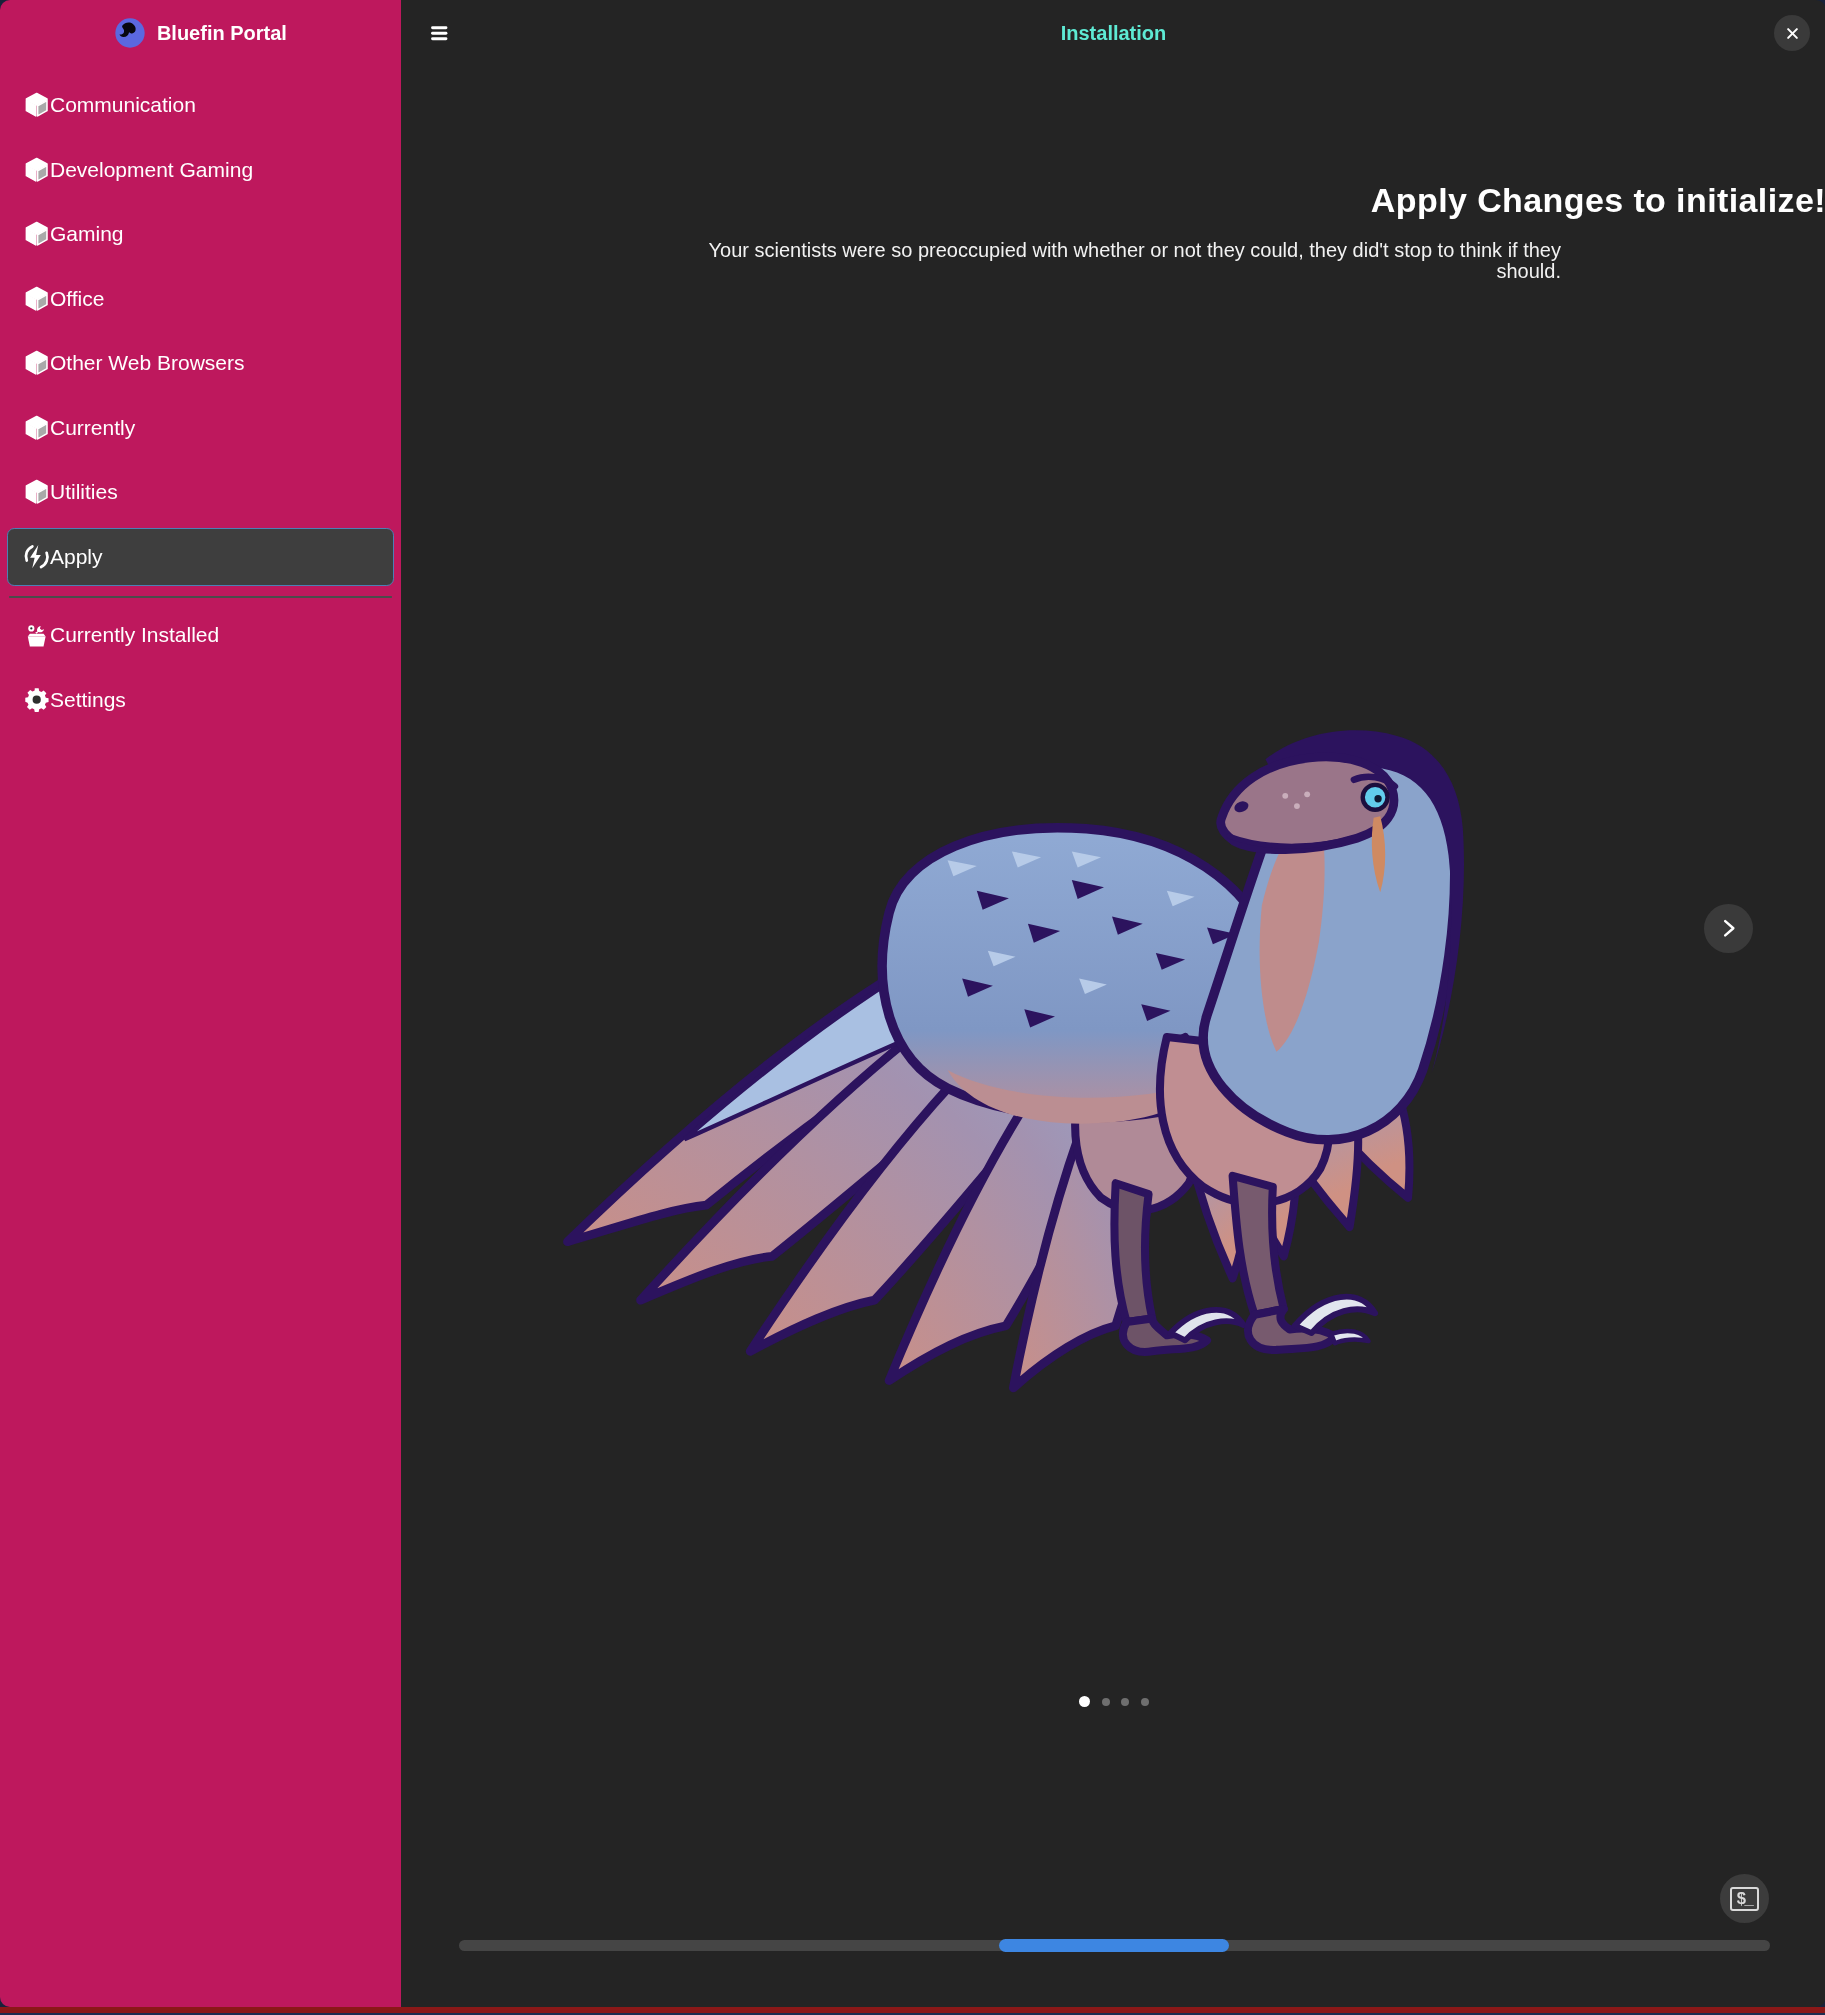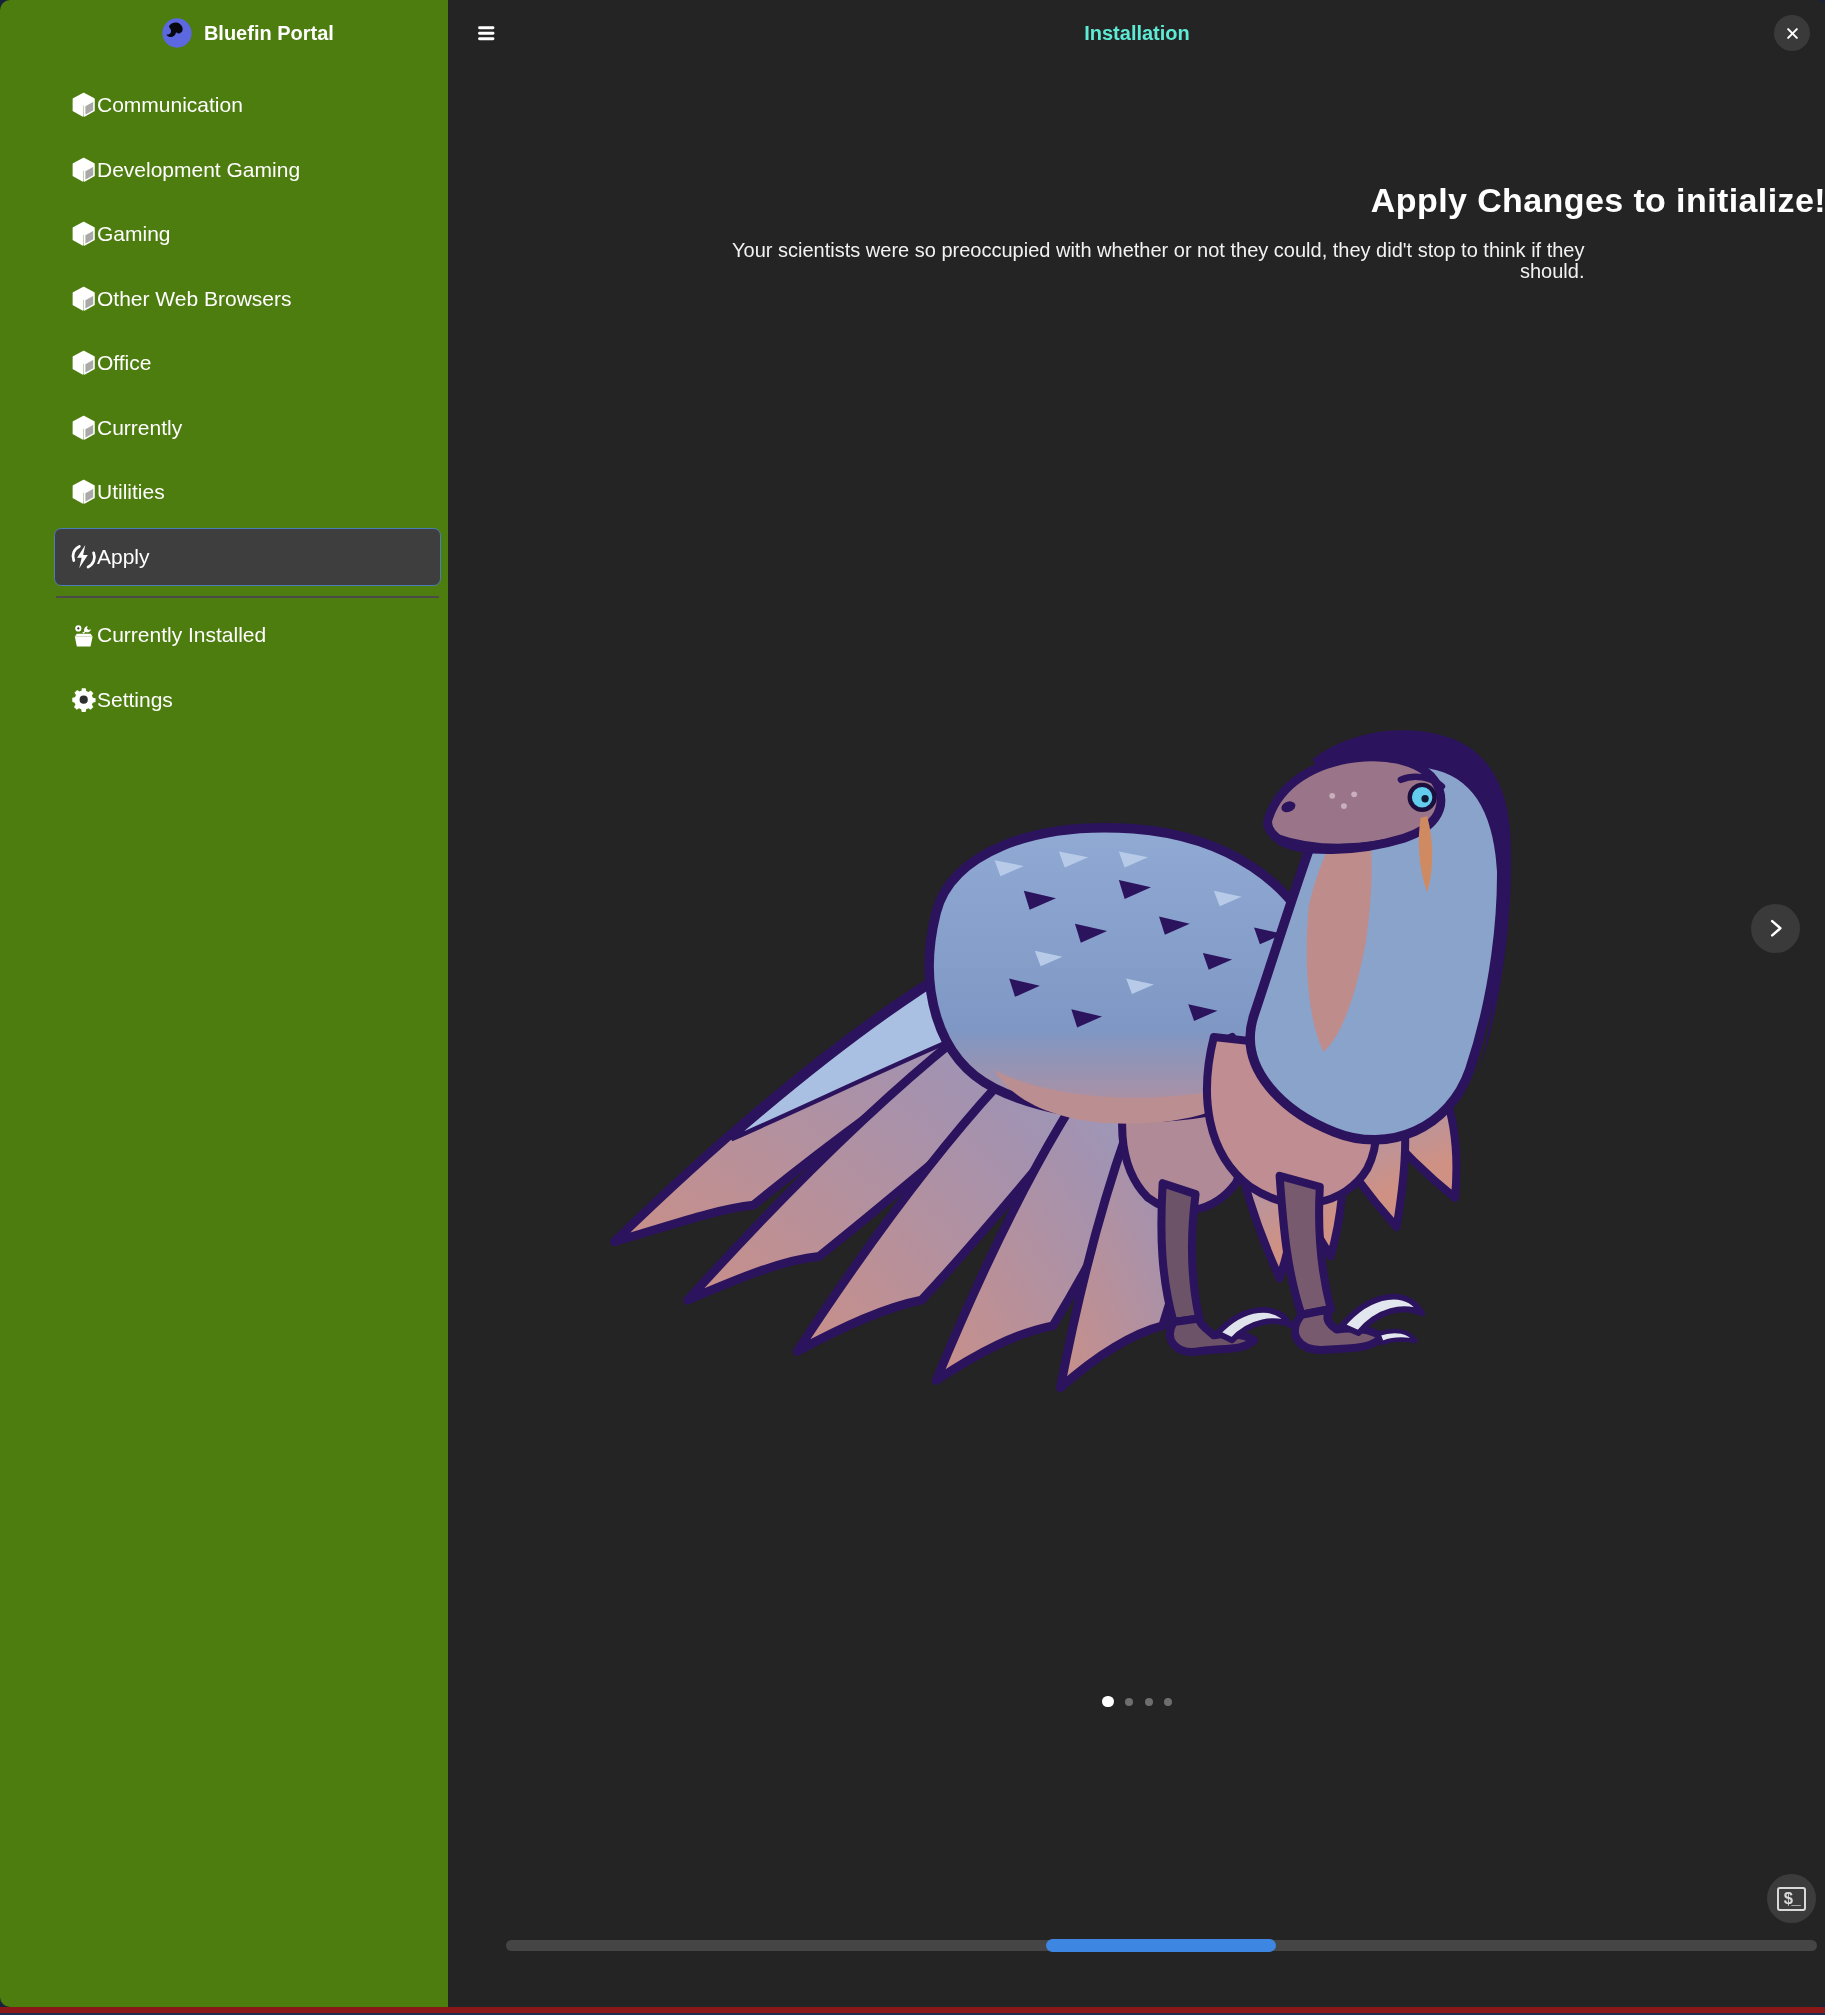--- a/index.html
+++ b/index.html
@@ -10,21 +10,21 @@
   }
   .strip-red{position:absolute;left:0;right:0;bottom:2.2px;height:5.8px;background:#8b1818;}
   .strip-navy{position:absolute;left:0;right:0;bottom:0;height:2.2px;background:#1d2c50;}
 
   .window{
     position:absolute;top:0;left:0;width:1826px;height:2007px;
     border-radius:10px;overflow:hidden;display:flex;
   }
 
   
-  .sidebar{width:401px;flex:none;background:#4d7c0f;display:flex;flex-direction:column;padding-left:47px;}
+  .sidebar{width:401px;flex:none;background:#be185d;display:flex;flex-direction:column;}
   .sidebar-header{height:66px;flex:none;display:flex;align-items:center;justify-content:center;gap:10.8px;}
   .logo{width:32px;height:32px;flex:none;}
   .app-title{font-size:20px;font-weight:bold;color:#ffffff;}
   .nav{padding:10px 7.2px 0 7.2px;}
   .nav-item{
     height:56px;margin-bottom:6.5px;border-radius:7.2px;display:flex;align-items:center;
     padding:0 14.4px;color:#ffffff;font-size:21px;border:1.4px solid transparent;
     cursor:default;
   }
   .nav-item.active{background:#3e3e3e;border-color:#4c80b5;}
@@ -128,33 +128,33 @@
         <div class="nav-item">
           <span class="ic">
             <svg viewBox="0 0 24 24">
               <g stroke="#ffffff" stroke-width="1.4" stroke-linejoin="round">
     <path fill="#ffffff" d="M12 2.2 21 7v.4L12 12.2 3 7.4V7z"></path>
     <path fill="#ffffff" d="M3 8.4l8.2 4.5v8.9L3 17.2z"></path>
     <path fill="#a9a9a9" d="M21 8.4l-8.2 4.5v8.9L21 17.2z"></path>
   </g>
             </svg>
           </span>
+          <span>Office</span>
+        </div>
+        <div class="nav-item">
+          <span class="ic">
+            <svg viewBox="0 0 24 24">
+              <g stroke="#ffffff" stroke-width="1.4" stroke-linejoin="round">
+    <path fill="#ffffff" d="M12 2.2 21 7v.4L12 12.2 3 7.4V7z"></path>
+    <path fill="#ffffff" d="M3 8.4l8.2 4.5v8.9L3 17.2z"></path>
+    <path fill="#a9a9a9" d="M21 8.4l-8.2 4.5v8.9L21 17.2z"></path>
+  </g>
+            </svg>
+          </span>
           <span>Other Web Browsers</span>
-        </div>
-        <div class="nav-item">
-          <span class="ic">
-            <svg viewBox="0 0 24 24">
-              <g stroke="#ffffff" stroke-width="1.4" stroke-linejoin="round">
-    <path fill="#ffffff" d="M12 2.2 21 7v.4L12 12.2 3 7.4V7z"></path>
-    <path fill="#ffffff" d="M3 8.4l8.2 4.5v8.9L3 17.2z"></path>
-    <path fill="#a9a9a9" d="M21 8.4l-8.2 4.5v8.9L21 17.2z"></path>
-  </g>
-            </svg>
-          </span>
-          <span>Office</span>
         </div>
         <div class="nav-item">
           <span class="ic">
             <svg viewBox="0 0 24 24">
               <g stroke="#ffffff" stroke-width="1.4" stroke-linejoin="round">
     <path fill="#ffffff" d="M12 2.2 21 7v.4L12 12.2 3 7.4V7z"></path>
     <path fill="#ffffff" d="M3 8.4l8.2 4.5v8.9L3 17.2z"></path>
     <path fill="#a9a9a9" d="M21 8.4l-8.2 4.5v8.9L21 17.2z"></path>
   </g>
             </svg>

